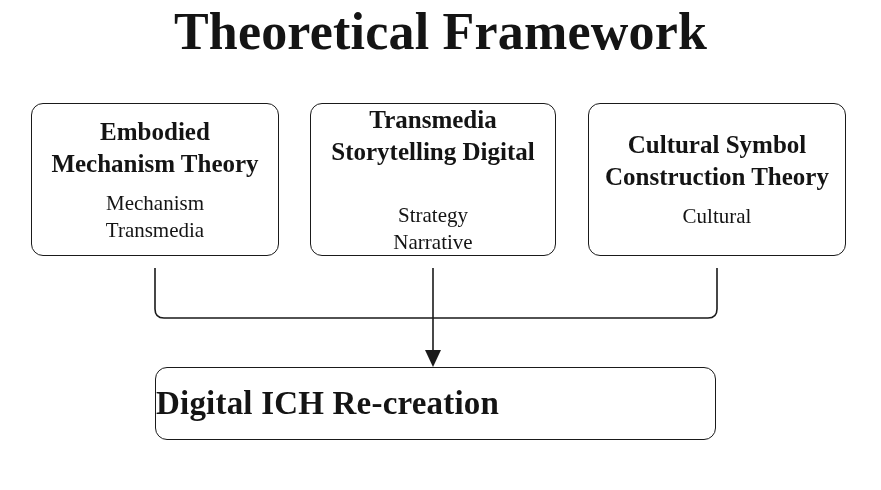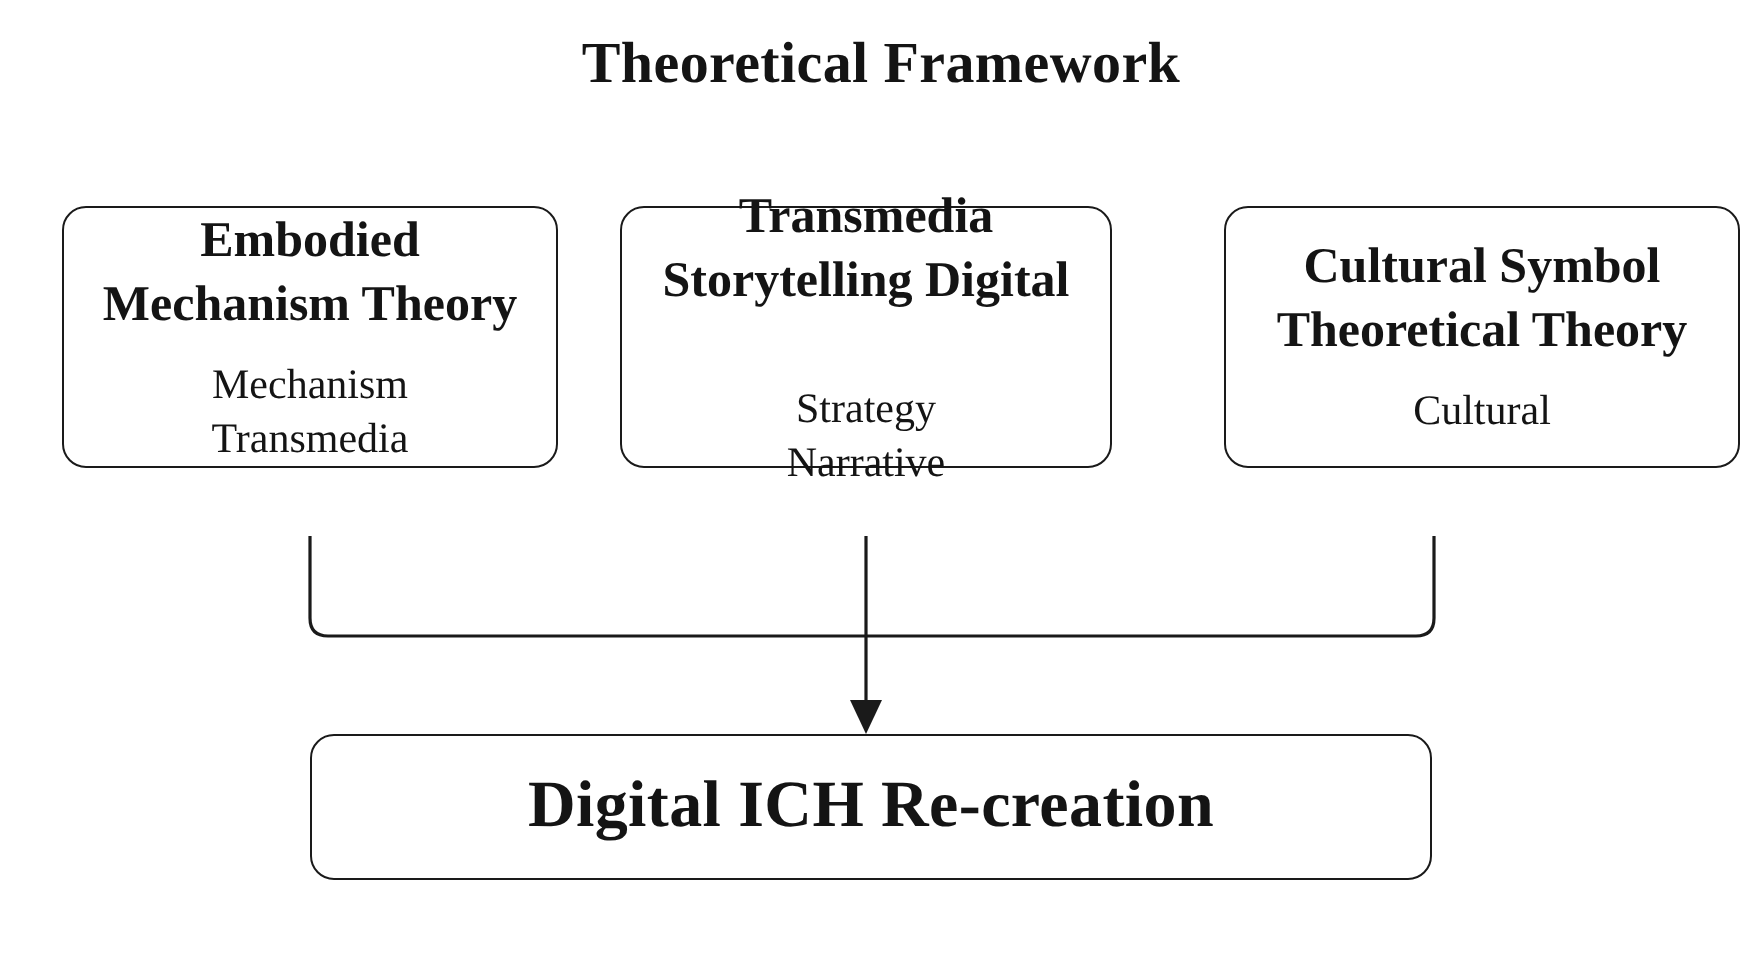--- a/index.html
+++ b/index.html
@@ -12,44 +12,44 @@
     font-family: "Liberation Serif", "DejaVu Serif", serif;
     color: #141414;
     overflow: hidden;
   }
   .diagram-title {
     position: absolute;
     top: 6px;
     left: 0;
     width: 100%;
     text-align: center;
-    font-size: 29px;
+    font-size: 52px;
     line-height: 52px;
     font-weight: 700;
     letter-spacing: 0.2px;
     color: #141414;
   }
   .theory-box {
     position: absolute;
     top: 103px;
-    height: 131px;
+    height: 153px;
     border: 1.6px solid #1a1a1a;
     border-radius: 12px;
     background: #ffffff;
     display: flex;
     flex-direction: column;
     align-items: center;
     justify-content: center;
     gap: 10px;
     padding: 4px;
     text-align: center;
   }
   .theory-box.pos-1 { left: 31px;  width: 248px; }
   .theory-box.pos-2 { left: 310px; width: 246px; gap: 34px; }
-  .theory-box.pos-3 { left: 588px; width: 258px; margin-left: 24px; }
+  .theory-box.pos-3 { left: 588px; width: 258px; }
   .box-heading {
     font-size: 25px;
     line-height: 32px;
     font-weight: 700;
     white-space: nowrap;
   }
   .box-subtitle {
     font-size: 21px;
     line-height: 27px;
     font-weight: 400;
@@ -67,21 +67,21 @@
     position: absolute;
     left: 155px;
     top: 367px;
     width: 561px;
     height: 73px;
     border: 1.8px solid #1a1a1a;
     border-radius: 12px;
     background: #ffffff;
     display: flex;
     align-items: center;
-    justify-content: center;
+    justify-content: flex-start;
   }
   .outcome-label {
     font-size: 33px;
     font-weight: 700;
     letter-spacing: 0.2px;
     white-space: nowrap;
   }
 </style>
 </head>
 <body>
@@ -108,21 +108,21 @@
     </div>
     <div class="box-subtitle">
       <div>Strategy</div>
       <div>Narrative</div>
     </div>
   </div>
 
   <div class="theory-box pos-3">
     <div class="box-heading">
       <div>Cultural Symbol</div>
-      <div>Theoretical Theory</div>
+      <div>Construction Theory</div>
     </div>
     <div class="box-subtitle">
       <div>Cultural</div>
     </div>
   </div>
 
   <svg class="connector-svg" viewBox="0 0 881 490" aria-hidden="true">
     <path d="M 155 268 L 155 309 Q 155 318 164 318 L 708 318 Q 717 318 717 309 L 717 268" fill="none" stroke="#1a1a1a" stroke-width="1.6"></path>
     <path d="M 433 268 L 433 352" fill="none" stroke="#1a1a1a" stroke-width="1.6"></path>
     <polygon points="433,367 425,350 441,350" fill="#1a1a1a"></polygon>

